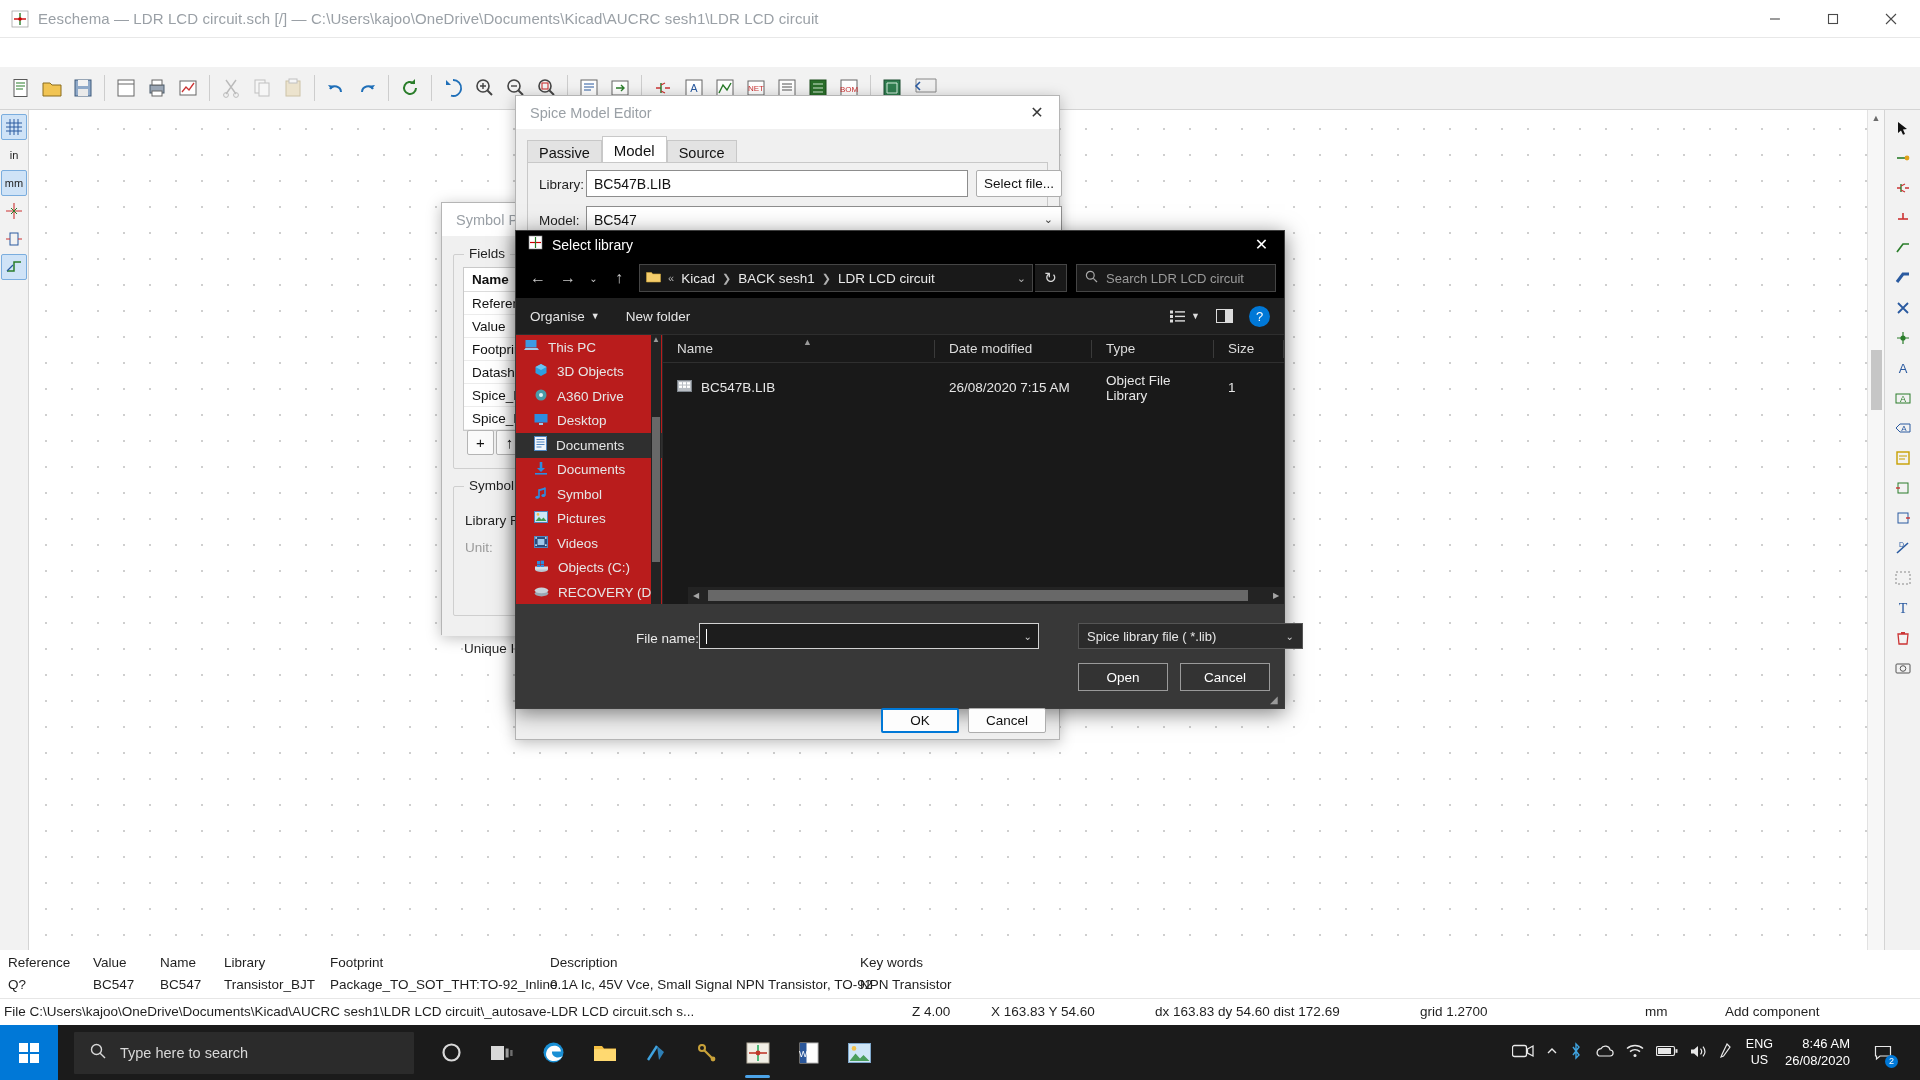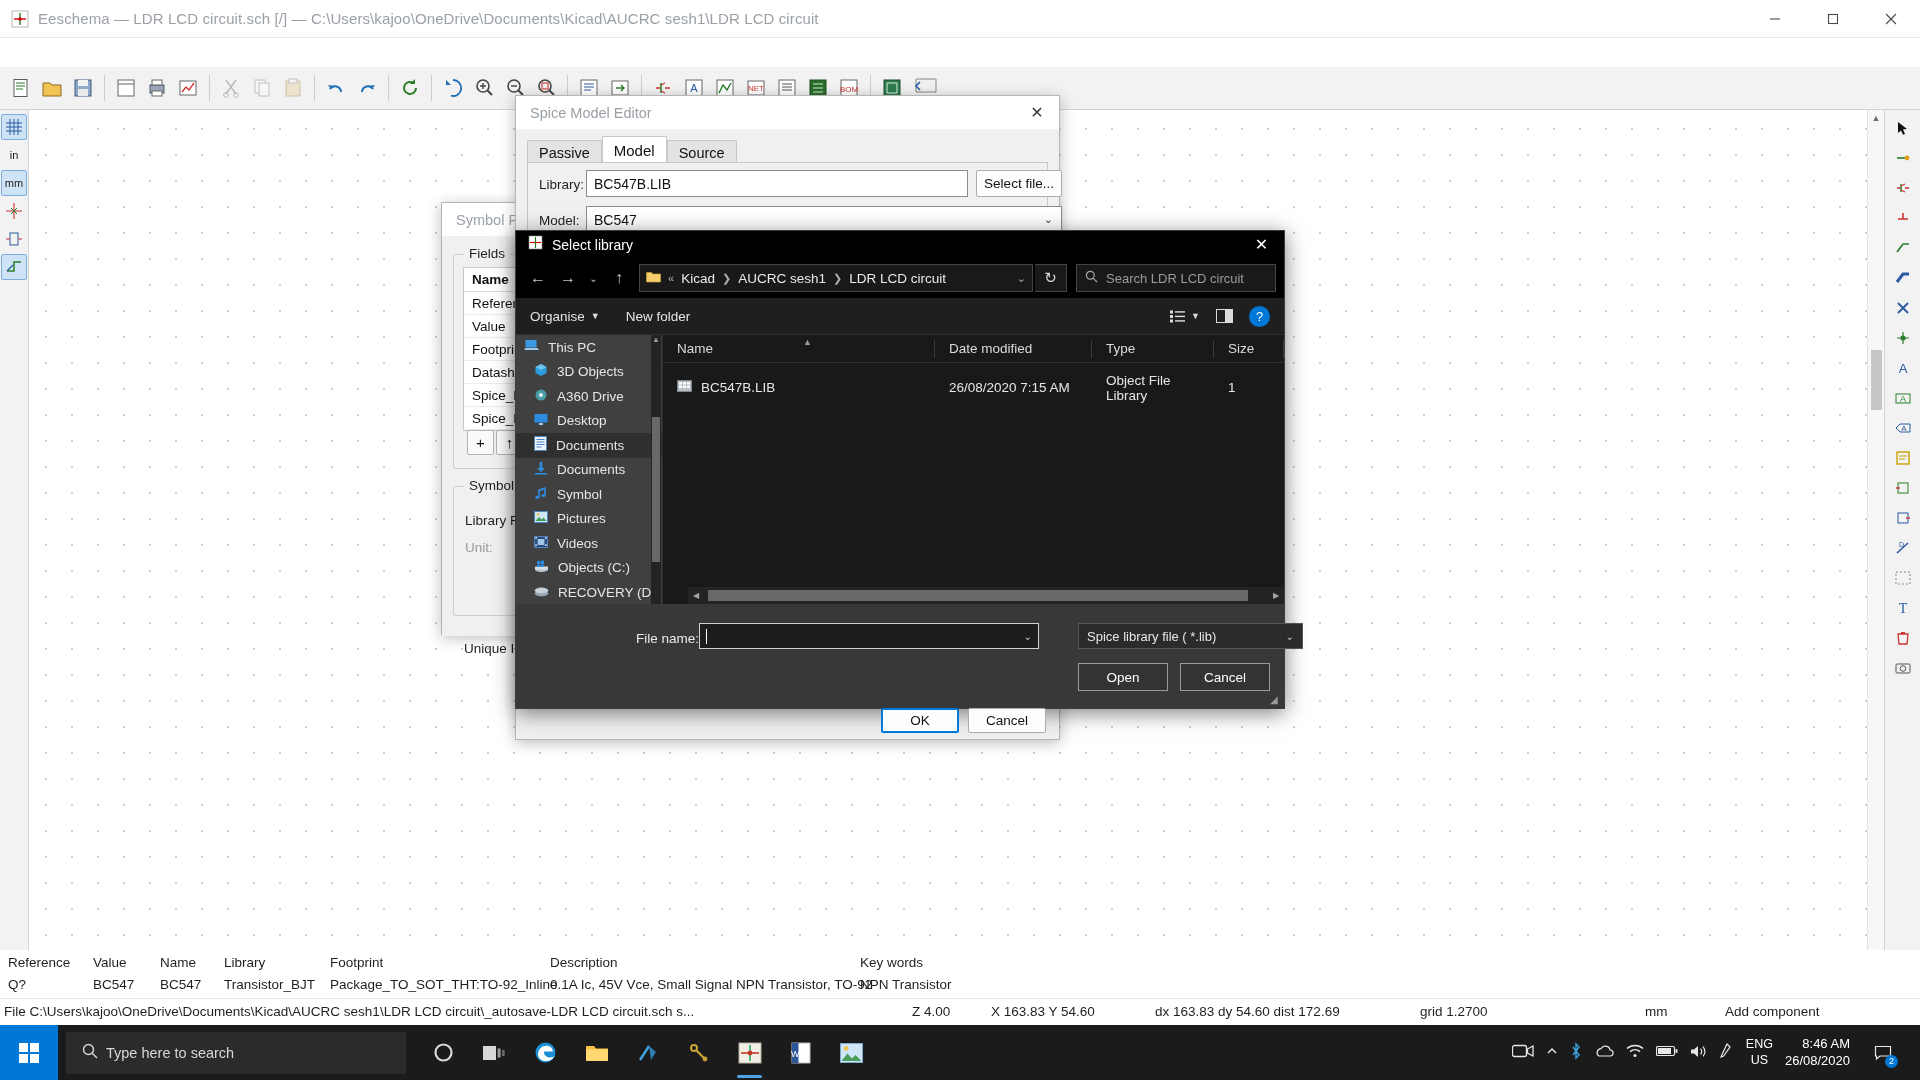--- a/index.html
+++ b/index.html
@@ -110,22 +110,22 @@
   }
   .statusbar .sc { position:absolute; top:5px; white-space:nowrap; }
 
   
   .taskbar {
     position:absolute; left:0; bottom:0; width:1920px; height:55px;
     background:#1b1b1b; display:flex; align-items:center;
   }
   .startbtn { width:58px; height:55px; display:flex; align-items:center; justify-content:center; background:#0078d7; }
   .searchbox {
-    width:340px; height:42px; margin-left:8px; background:#2b2b2b;
-    display:flex; align-items:center; padding-left:16px; gap:8px;
+    width:340px; height:42px; margin-left:16px; background:#2b2b2b;
+    display:flex; align-items:center; padding-left:16px; gap:14px;
     border-radius:1px;
   }
   .searchbox .txt { color:#d8d8d8; font-size:14.5px; }
   .tbicons { display:flex; align-items:center; gap:4px; margin-left:14px; }
   .tbicon { width:47px; height:55px; display:flex; align-items:center; justify-content:center; position:relative; }
   .tbicon.active::after {
     content:''; position:absolute; bottom:2px; left:11px; width:25px; height:3px; background:#4ca3e8; border-radius:2px;
   }
   .tray { margin-left:auto; display:flex; align-items:center; gap:12px; padding-right:20px; color:#e8e8e8; font-size:12px;}
   .trayclock { text-align:right; line-height:1.25; font-size:13px; color:#fff; padding-right:4px;}
@@ -209,21 +209,21 @@
   }
   .srch .ph { color:#9b9b9b; font-size:13px; }
 
   .fd-tool { height:37px; background:#1f1f1f; display:flex; align-items:center; padding:0 14px; gap:26px; border-bottom:1px solid #2e2e2e;}
   .fd-tool .it { color:#e4e4e4; font-size:13.5px; display:flex; align-items:center; gap:6px; }
   .fd-tool .right { margin-left:auto; display:flex; align-items:center; gap:16px; }
   .iconbtn { color:#dcdcdc; font-size:14px; display:flex; align-items:center; gap:4px; }
   .helpbtn { width:21px; height:21px; border-radius:50%; background:#0078d7; color:#fff; font-size:13px; display:flex; align-items:center; justify-content:center; }
 
   .fd-main { position:absolute; left:0; right:0; top:104px; bottom:104px; display:flex; }
-  .fd-side { width:172px; background:#404040; position:relative; overflow:hidden; border-right:1px solid #2a2a2a; }
+  .fd-side { width:172px; background:#b91c1c; position:relative; overflow:hidden; border-right:1px solid #2a2a2a; }
   .side-item { height:24.5px; display:flex; align-items:center; gap:9px; padding-left:18px; color:#e6e6e6; font-size:13.5px; white-space:nowrap;}
   .side-item.root { padding-left:8px; }
   .side-item.sel { background:#2f2f2f; }
   .side-scroll { position:absolute; right:1px; top:0; bottom:0; width:10px; background:#232323; }
   .side-scroll .th { position:absolute; left:1px; width:8px; top:82px; height:145px; background:#686868; }
   .side-scroll .ar { height:12px; text-align:center; color:#9a9a9a; font-size:8px; }
 
   .fd-list { flex:1; background:#191919; position:relative; }
   .list-hdr { height:28px; display:flex; align-items:center; border-bottom:1px solid #2f2f2f; position:relative; }
   .list-hdr .hc { font-size:13.5px; color:#dcdcdc; padding-left:14px; position:relative; height:28px; display:flex; align-items:center; }
@@ -755,21 +755,21 @@
 
       <div class="addrbar">
         <span>
           <svg width="15" height="13" viewBox="0 0 15 13">
               <path d="M0.5 2.5h5l1.2 1.5H14.5v8H0.5z" fill="#f5cd6b" stroke="#c9a33a" stroke-width="0.6"></path>
             </svg>
         </span>
         <span class="crumb-sep">«</span>
         <span class="crumb">Kicad</span>
         <span class="crumb-sep">❯</span>
-        <span class="crumb">AUCRC sesh1</span>
+        <span class="crumb">BACK sesh1</span>
         <span class="crumb-sep">❯</span>
         <span class="crumb">LDR LCD circuit</span>
         <span class="crumb-sep" style="margin-left:auto">⌄</span>
       </div>
       <div class="refresh">↻</div>
 
       <div class="srch">
         <span>
           <svg width="13" height="13" viewBox="0 0 13 13">
               <circle cx="5.3" cy="5.3" r="3.9" fill="none" stroke="#a9a9a9" stroke-width="1.2"></circle>

